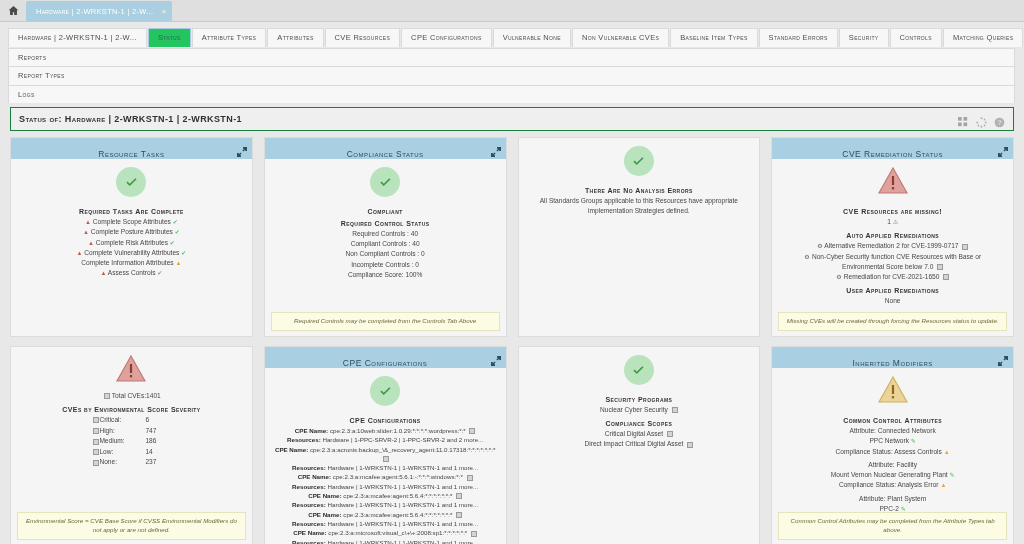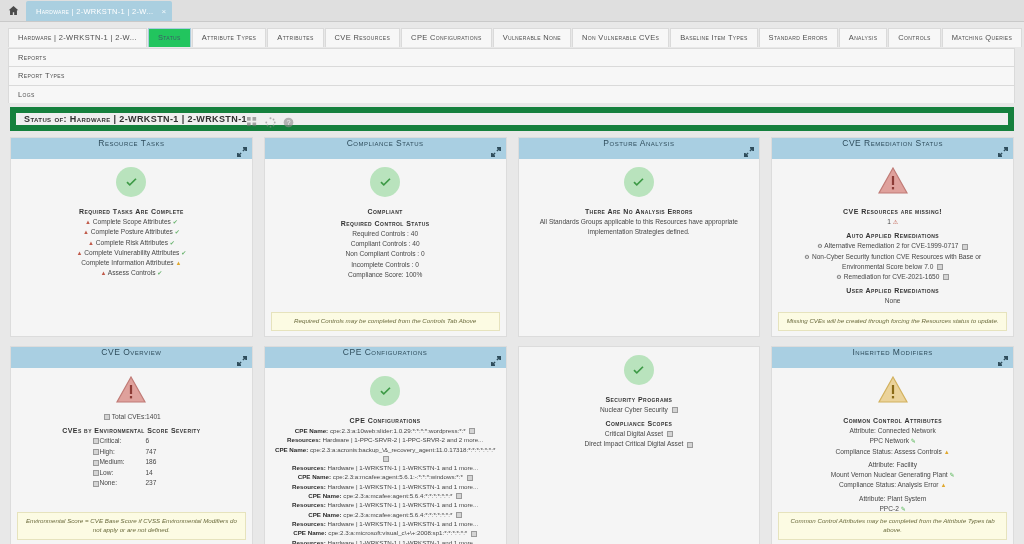--- a/index.html
+++ b/index.html
@@ -64,25 +64,26 @@
   .nav-tab.active {
     background: #22c55e;
     color: #3d5a67;
     border-color: #aacbdd;
   }
 
   
   #page-header {
     margin: 4px 10px 0 10px;
     background: #efefef;
-    border: 6px solid #15803d;
+    border: 1px solid #15803d;
     height: 24px;
     display: flex;
     align-items: center;
     padding: 0 8px;
+    justify-content: space-between;
   }
   #page-title {
     font-size: 9px;
     font-variant: small-caps;
     font-weight: bold;
     letter-spacing: .4px;
     color: #303030;
   }
   .header-icons { display: flex; align-items: center; gap: 7px; }
   .hdr-ico { width: 11px; height: 11px; opacity: .62; }
@@ -100,21 +101,21 @@
     height: 200px;
     overflow: hidden;
     display: flex;
     flex-direction: column;
     position: relative;
   }
   .panel-head {
     background: #a9cfe2;
     height: 21px;
     display: flex;
-    align-items: flex-start;
+    align-items: flex-end;
     justify-content: center;
     position: relative;
     flex: 0 0 auto;
   }
   .panel-title {
     font-size: 8.5px;
     font-variant: small-caps;
     letter-spacing: .5px;
     color: #2f4d5c;
   }
@@ -220,21 +221,21 @@
       <div class="nav-tab">Hardware | 2-WRKSTN-1 | 2-W...</div>
       <div class="nav-tab active">Status</div>
       <div class="nav-tab">Attribute Types</div>
       <div class="nav-tab">Attributes</div>
       <div class="nav-tab">CVE Resources</div>
       <div class="nav-tab">CPE Configurations</div>
       <div class="nav-tab">Vulnerable None</div>
       <div class="nav-tab">Non Vulnerable CVEs</div>
       <div class="nav-tab">Baseline Item Types</div>
       <div class="nav-tab">Standard Errors</div>
-      <div class="nav-tab">Analysis</div>
+      <div class="nav-tab">Security</div>
       <div class="nav-tab">Controls</div>
       <div class="nav-tab">Matching Queries</div>
     </div>
   <div class="tab-row second" id="nav-row-2">
       <div class="nav-tab">Reports</div>
       <div class="nav-tab">Report Types</div>
       <div class="nav-tab">Logs</div>
     </div>
 </div>
 
@@ -324,28 +325,20 @@
           <div class="line">Compliant Controls : 40</div>
           <div class="line">Non Compliant Controls : 0</div>
           <div class="line">Incomplete Controls : 0</div>
           <div class="line">Compliance Score: 100%</div>
         </div>
       <div class="note-bar">Required Controls may be completed from the Controls Tab Above</div>
     </div>
   </div>
 
   <div class="panel">
-    <div class="panel-head">
-      <span class="panel-title">Posture Analysis</span>
-      <span class="expand-ico">
-        <svg viewBox="0 0 10 10" width="10" height="10">
-            <path fill="currentColor" d="M0 6h1.8v1.2L3.6 5.4 4.6 6.4 2.8 8.2H4V10H0zM6 0h4v4H8.2V2.8L6.4 4.6 5.4 3.6 7.2 1.8H6z"></path>
-          </svg>
-      </span>
-    </div>
     <div class="panel-body">
       <div class="status-circle">
         <svg viewBox="0 0 20 20">
             <path fill="#3d9a46" d="M8 14.2 4 10.3l1.4-1.4L8 11.4l6.5-6.5L16 6.3z"></path>
           </svg>
       </div>
       <div class="sec-head">There Are No Analysis Errors</div>
       <div class="line">All Standards Groups applicable to this Resources have appropriate implementation Strategies defined.</div>
     </div>
   </div>
@@ -378,28 +371,20 @@
           <div class="line"><span class="bullet-ico">⚙</span> <span>Non-Cyber Security function CVE Resources with Base or Environmental Score below 7.0</span> <span class="sq-ico"></span></div>
           <div class="line"><span class="bullet-ico">⚙</span> <span>Remediation for CVE-2021-1650</span> <span class="sq-ico"></span></div>
         </div>
       <div class="sec-head">User Applied Remediations</div>
       <div class="line">None</div>
       <div class="note-bar">Missing CVEs will be created through forcing the Resources status to update.</div>
     </div>
   </div>
 
   <div class="panel">
-    <div class="panel-head">
-      <span class="panel-title">CVE Overview</span>
-      <span class="expand-ico">
-        <svg viewBox="0 0 10 10" width="10" height="10">
-            <path fill="currentColor" d="M0 6h1.8v1.2L3.6 5.4 4.6 6.4 2.8 8.2H4V10H0zM6 0h4v4H8.2V2.8L6.4 4.6 5.4 3.6 7.2 1.8H6z"></path>
-          </svg>
-      </span>
-    </div>
     <div class="panel-body">
       <div class="tri-warn">
         <svg viewBox="0 0 30 27">
             <path d="M15 1 29 26H1z" fill="#dfa19c" stroke="#c07b76" stroke-width="1.2"></path>
             <rect x="13.9" y="9" width="2.2" height="9" fill="#8c3b36"></rect>
             <rect x="13.9" y="20" width="2.2" height="2.4" fill="#8c3b36"></rect>
           </svg>
       </div>
       <div class="line">
         <span class="sq-ico"></span>

